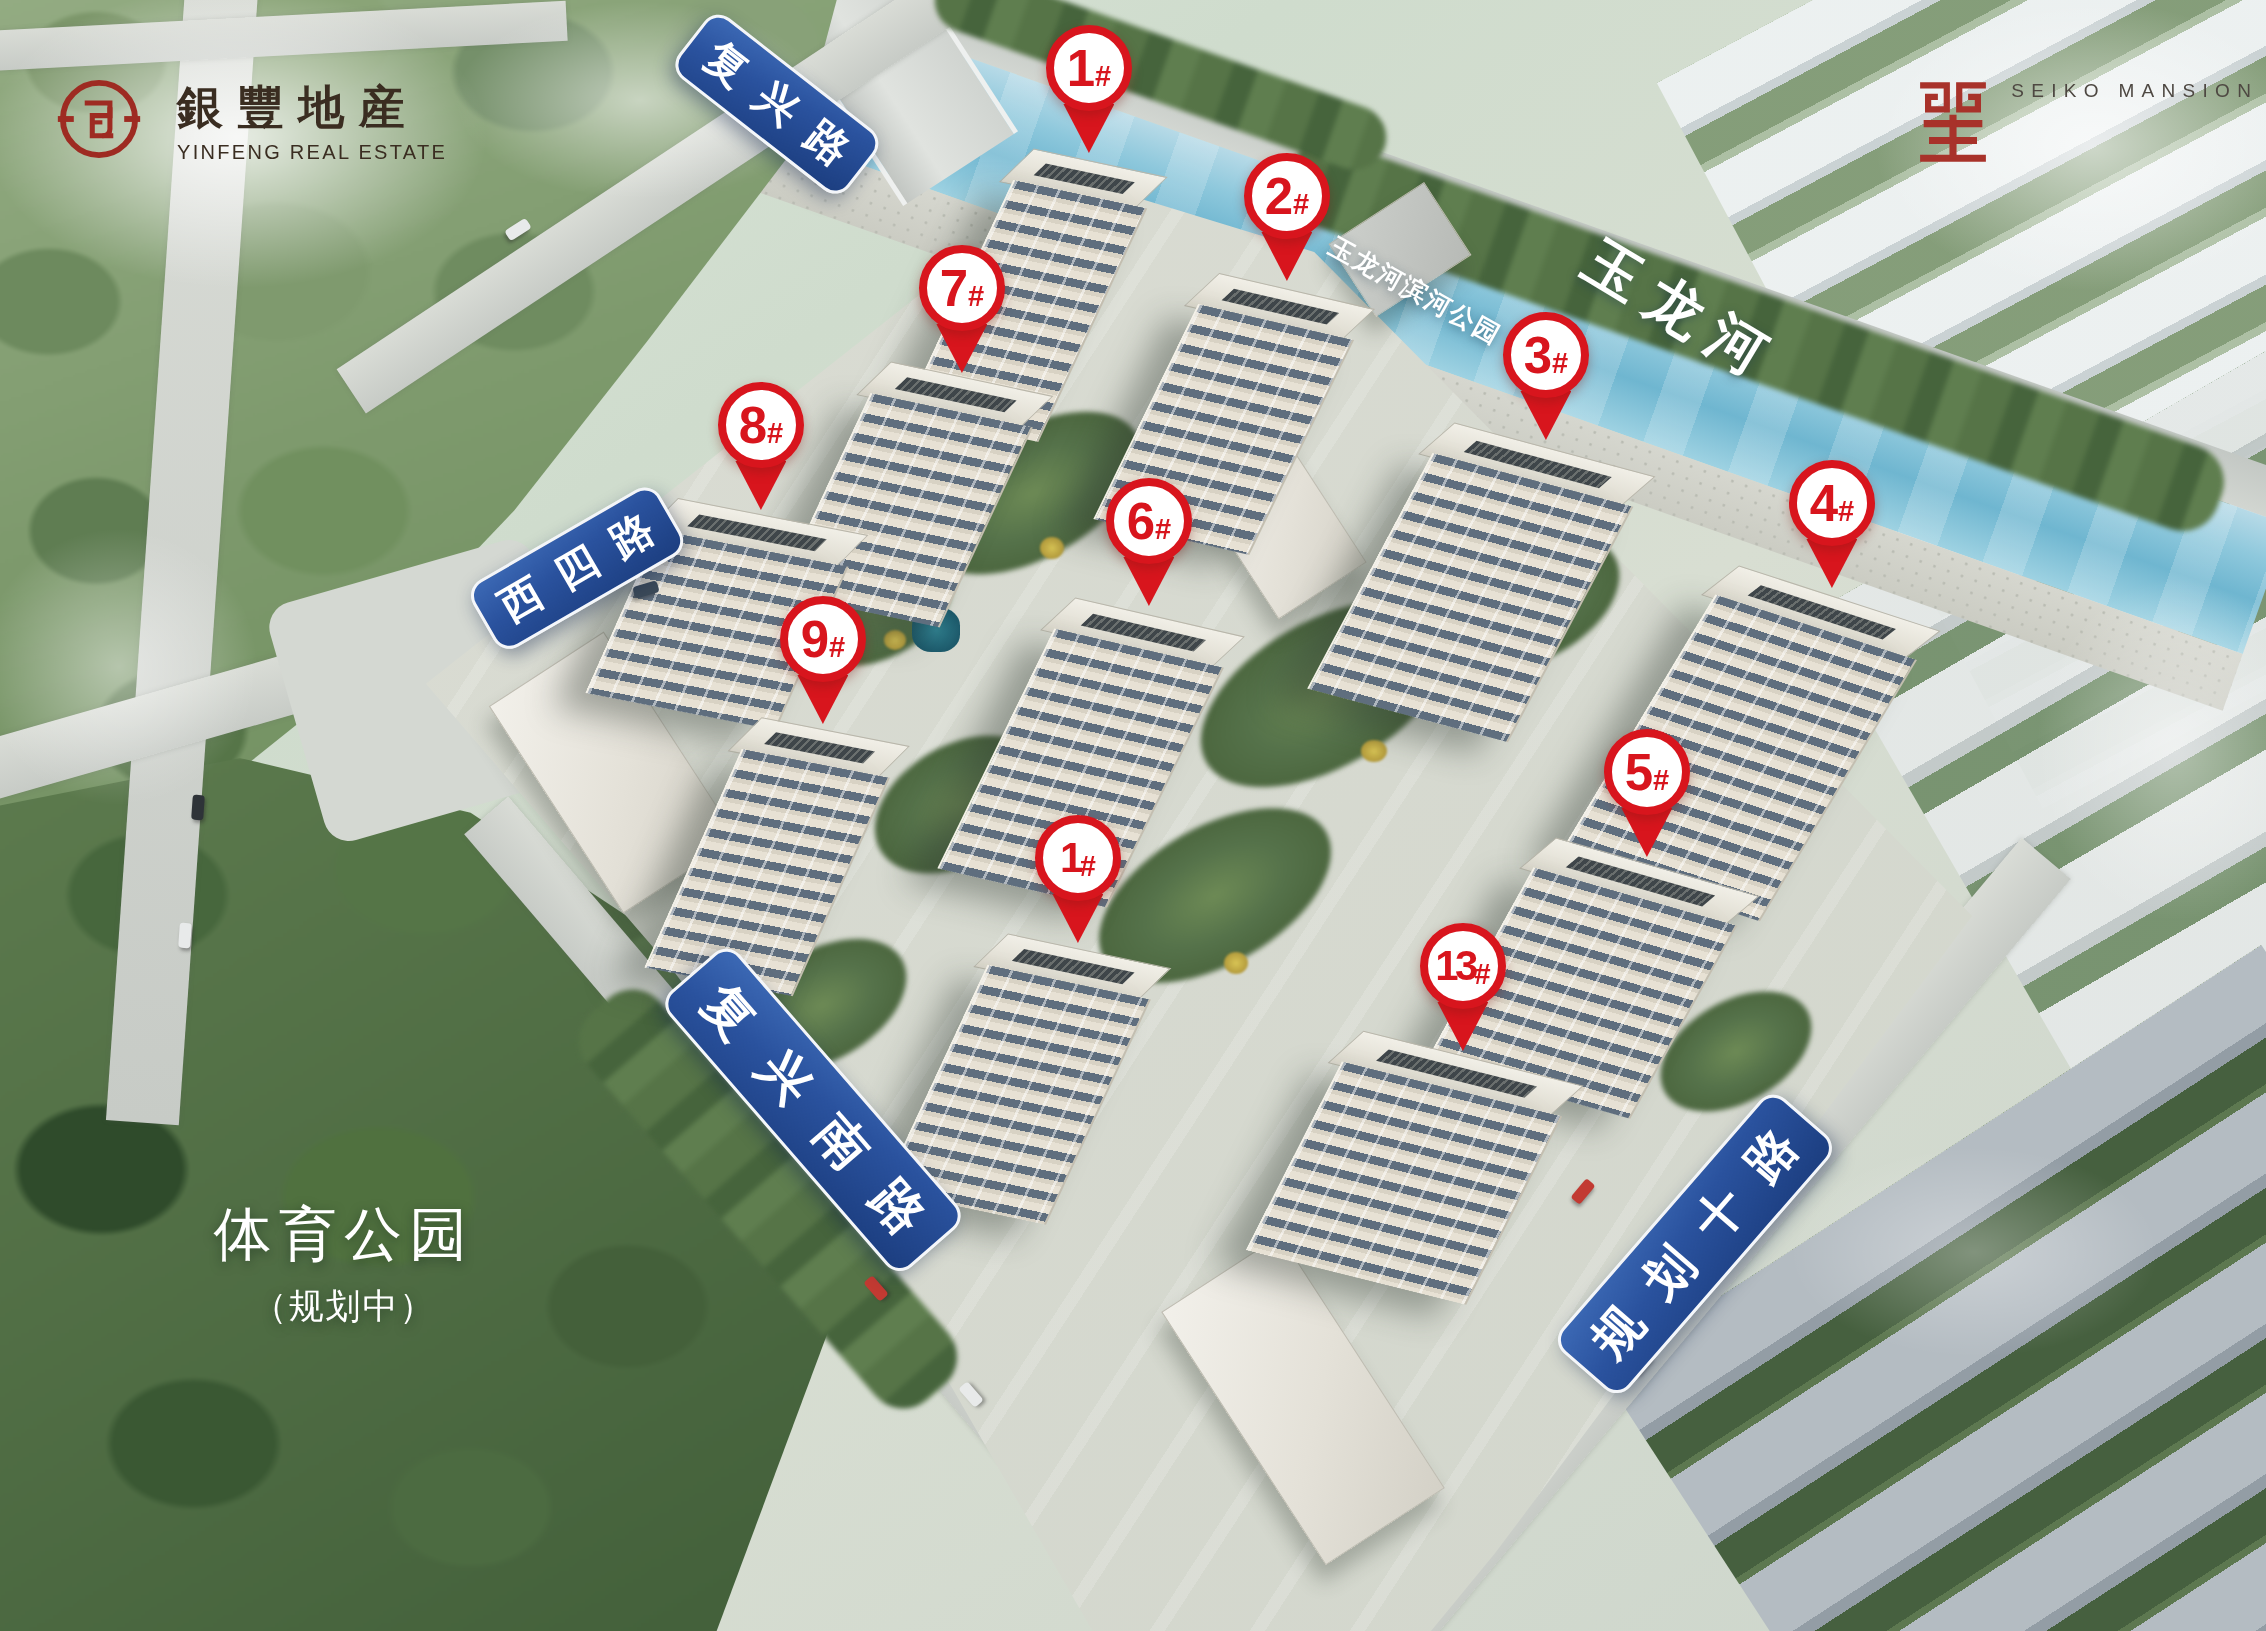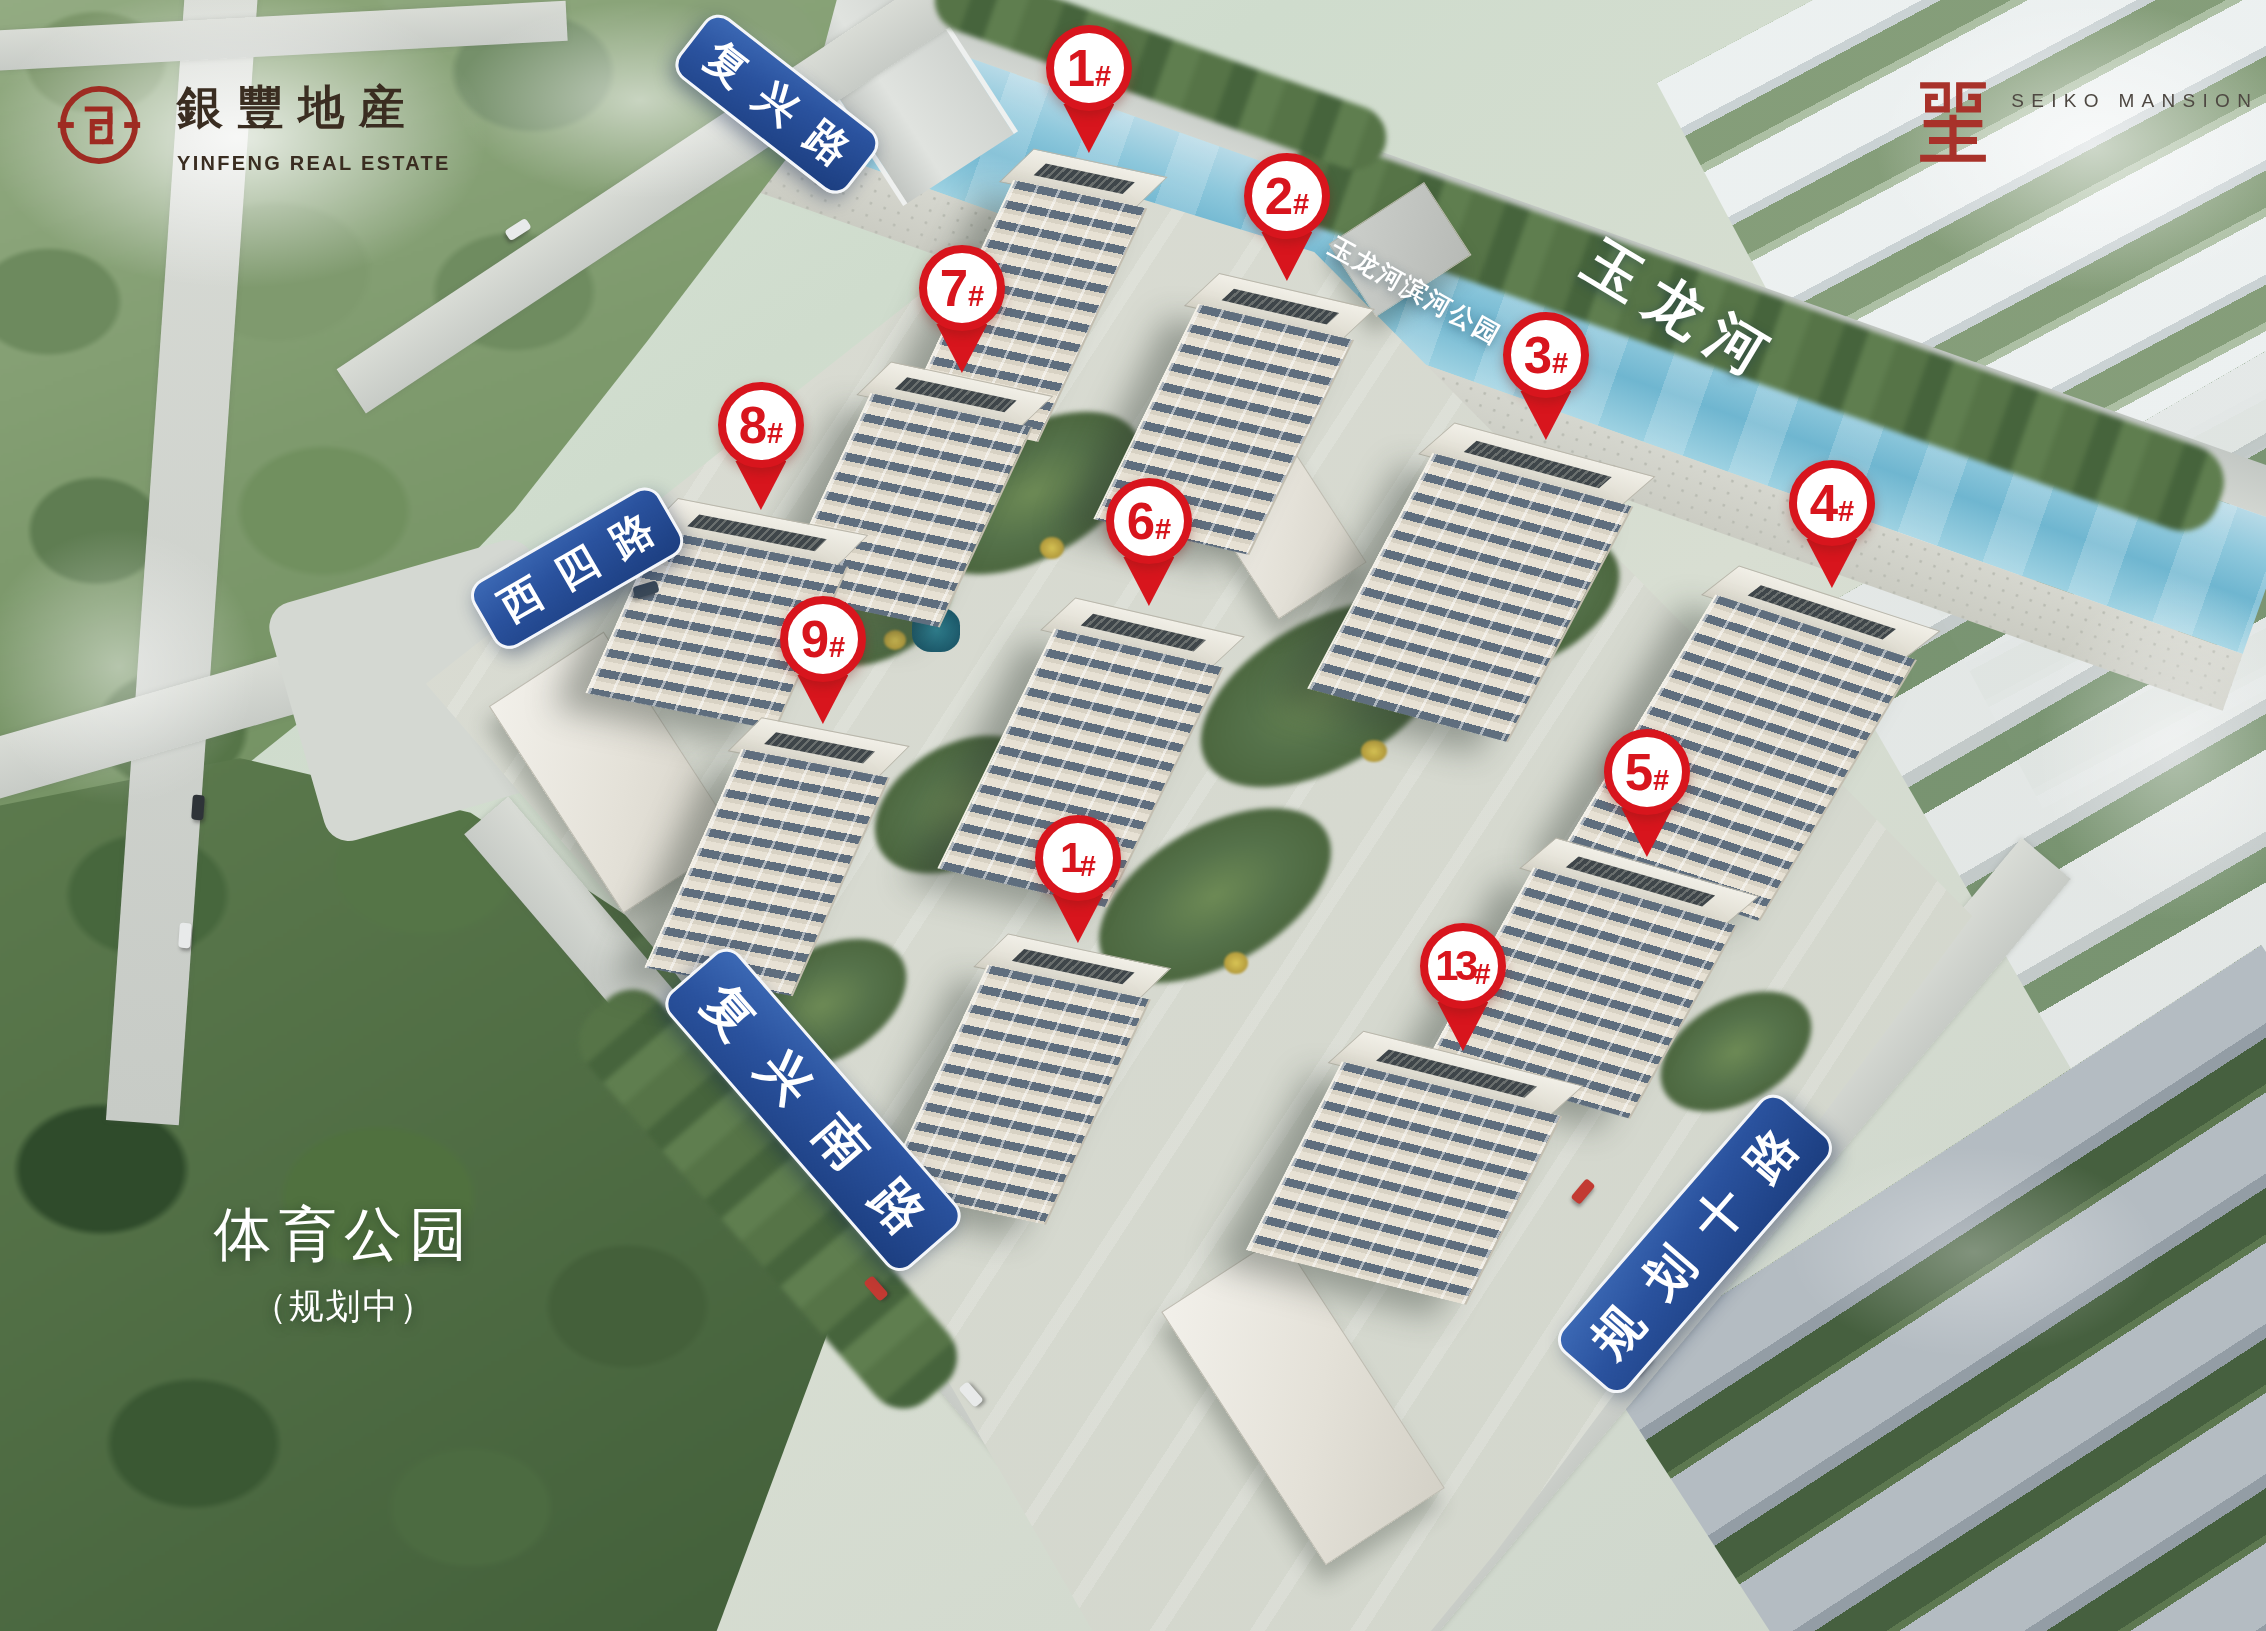--- a/index.html
+++ b/index.html
@@ -115,24 +115,24 @@
   .pin .bulb{position:absolute;left:-43px;top:-128px;width:86px;height:86px;border-radius:50%;
     background:#fff;border:8.2px solid #d8151d;display:flex;align-items:center;justify-content:center;
     box-shadow:0 4.6px 11px rgba(120,25,20,.35);}
   .pin .num{color:#d8151d;font-weight:700;font-size:51px;line-height:1;}
   .pin .hash{color:#d8151d;font-weight:700;font-size:29px;line-height:1;margin-top:16.4px;}
   .pin.wide .num{font-size:42px;letter-spacing:-3.7px;}
 
   .logo{position:absolute;z-index:50;display:flex;align-items:center;}
   .logo-yinfeng{left:57px;top:77px;gap:36px;}
   .logo-yinfeng .cn{font-family:"Liberation Serif",serif;font-weight:700;font-size:46px;color:#3a2d21;letter-spacing:14.6px;white-space:nowrap;}
-  .logo-yinfeng .en{font-size:20px;font-weight:700;color:#3a2d21;letter-spacing:2.3px;margin-top:13px;white-space:nowrap;}
+  .logo-yinfeng .en{font-size:20px;font-weight:400;color:#3a2d21;letter-spacing:2.3px;margin-top:2px;white-space:nowrap;}
   .logo-seiko{left:1913px;top:79px;gap:18.3px;align-items:flex-start;}
   .logo-seiko .cn{font-family:"Liberation Serif",serif;font-weight:700;font-size:46px;color:#2e2a26;letter-spacing:12.8px;white-space:nowrap;}
-  .logo-seiko .en{font-size:19px;font-weight:400;color:#4e4842;letter-spacing:7.3px;margin-top:11px;white-space:nowrap;}
+  .logo-seiko .en{font-size:19px;font-weight:400;color:#4e4842;letter-spacing:7.3px;margin-top:1px;white-space:nowrap;}
 </style>
 </head>
 <body>
 
 <div class="stage">
 
   <div class="layer city city-tr"></div>
   <div class="layer city city-mr"></div>
   <div class="layer city city-br"></div>
 

